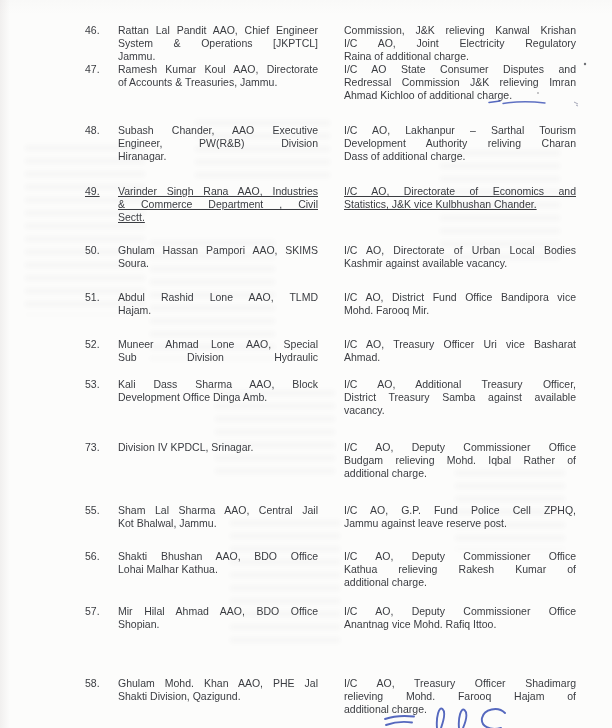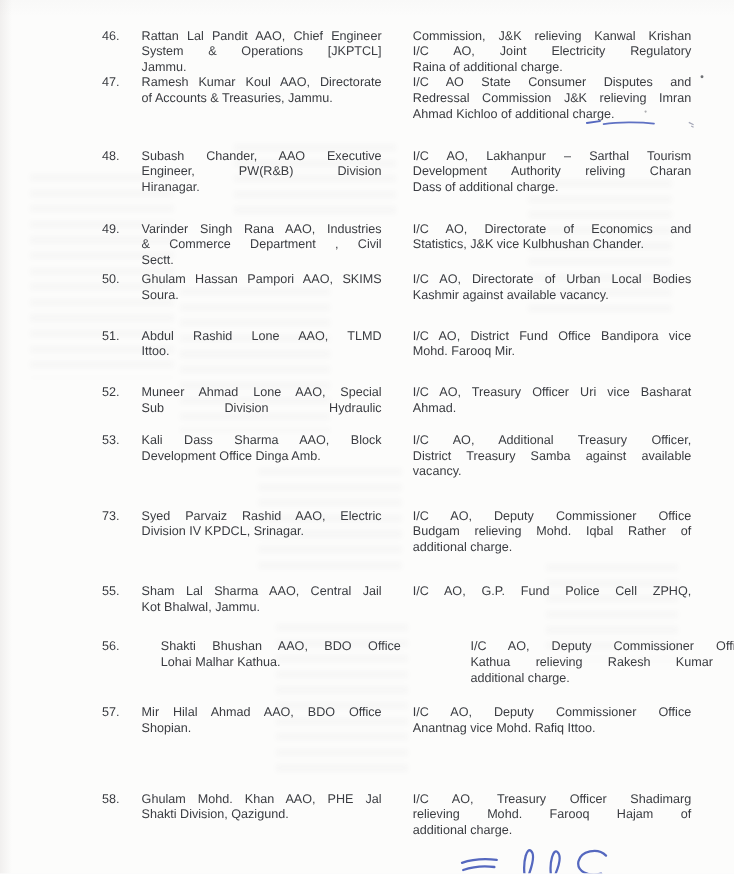--- a/index.html
+++ b/index.html
@@ -107,21 +107,21 @@
           <span class="jline">Engineer, PW(R&amp;B) Division</span>
           <span class="lline">Hiranagar.</span>
         </div>
         <div></div>
         <div class="cell">
           <span class="jline">I/C AO, Lakhanpur – Sarthal Tourism</span>
           <span class="jline">Development Authority reliving Charan</span>
           <span class="lline">Dass of additional charge.</span>
         </div>
       </div>
-      <div class="row" style="margin-bottom: 3px;">
+      <div class="row" style="margin-bottom: 20px; text-decoration: underline;">
         <div class="sl">49.</div>
         <div class="cell">
           <span class="jline">Varinder Singh Rana AAO, Industries</span>
           <span class="jline">&amp; Commerce Department , Civil</span>
           <span class="lline">Sectt.</span>
         </div>
         <div></div>
         <div class="cell">
           <span class="jline">I/C AO, Directorate of Economics and</span>
           <span class="lline">Statistics, J&amp;K vice Kulbhushan Chander.</span>
@@ -136,21 +136,21 @@
         <div></div>
         <div class="cell">
           <span class="jline">I/C AO, Directorate of Urban Local Bodies</span>
           <span class="lline">Kashmir against available vacancy.</span>
         </div>
       </div>
       <div class="row" style="margin-bottom: 21px;">
         <div class="sl">51.</div>
         <div class="cell">
           <span class="jline">Abdul Rashid Lone AAO, TLMD</span>
-          <span class="lline">Ittoo.</span>
+          <span class="lline">Hajam.</span>
         </div>
         <div></div>
         <div class="cell">
           <span class="jline">I/C AO, District Fund Office Bandipora vice</span>
           <span class="lline">Mohd. Farooq Mir.</span>
         </div>
       </div>
       <div class="row" style="margin-bottom: 14px;">
         <div class="sl">52.</div>
         <div class="cell">
@@ -172,42 +172,42 @@
         <div></div>
         <div class="cell">
           <span class="jline">I/C AO, Additional Treasury Officer,</span>
           <span class="jline">District Treasury Samba against available</span>
           <span class="lline">vacancy.</span>
         </div>
       </div>
       <div class="row" style="margin-bottom: 24px;">
         <div class="sl">73.</div>
         <div class="cell">
-          <span class="jline">Syed Parvaiz Rashid AAO, Electric</span>
           <span class="lline">Division IV KPDCL, Srinagar.</span>
         </div>
         <div></div>
         <div class="cell">
           <span class="jline">I/C AO, Deputy Commissioner Office</span>
           <span class="jline">Budgam relieving Mohd. Iqbal Rather of</span>
           <span class="lline">additional charge.</span>
         </div>
       </div>
       <div class="row" style="margin-bottom: 20px;">
         <div class="sl">55.</div>
         <div class="cell">
           <span class="jline">Sham Lal Sharma AAO, Central Jail</span>
           <span class="lline">Kot Bhalwal, Jammu.</span>
         </div>
         <div></div>
         <div class="cell">
           <span class="jline">I/C AO, G.P. Fund Police Cell ZPHQ,</span>
-        </div>
-      </div>
-      <div class="row" style="margin-bottom: 16px; gap: 16px;">
+          <span class="lline">Jammu against leave reserve post.</span>
+        </div>
+      </div>
+      <div class="row" style="margin-bottom: 16px;">
         <div class="sl">56.</div>
         <div class="cell">
           <span class="jline">Shakti Bhushan AAO, BDO Office</span>
           <span class="lline">Lohai Malhar Kathua.</span>
         </div>
         <div></div>
         <div class="cell">
           <span class="jline">I/C AO, Deputy Commissioner Office</span>
           <span class="jline">Kathua relieving Rakesh Kumar of</span>
           <span class="lline">additional charge.</span>

